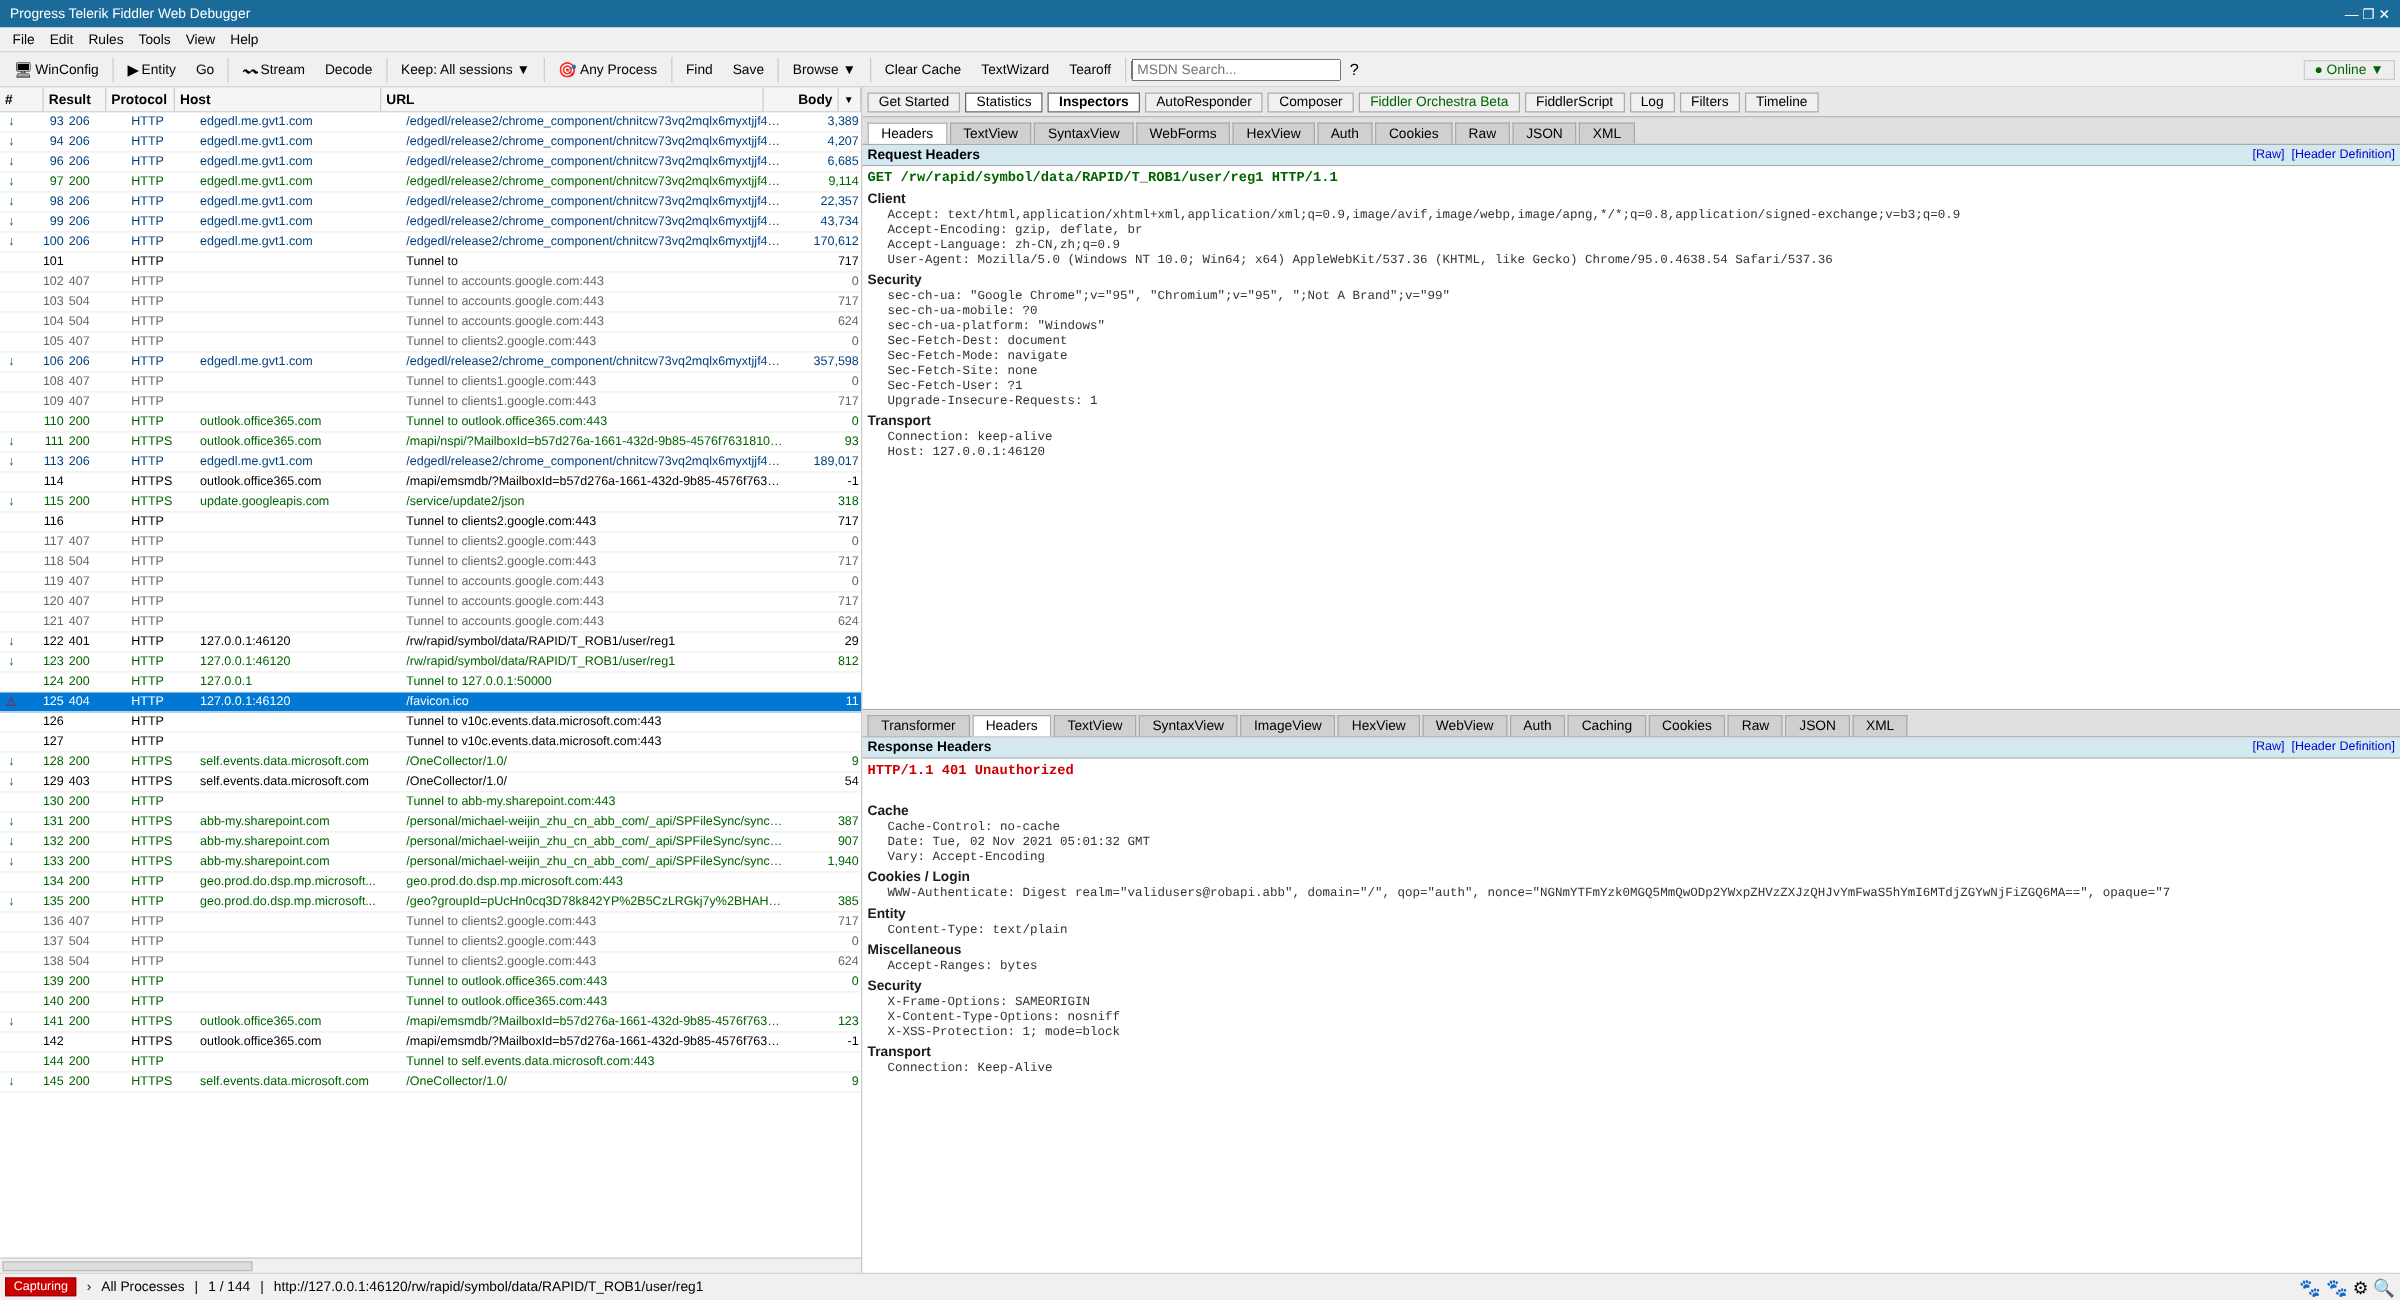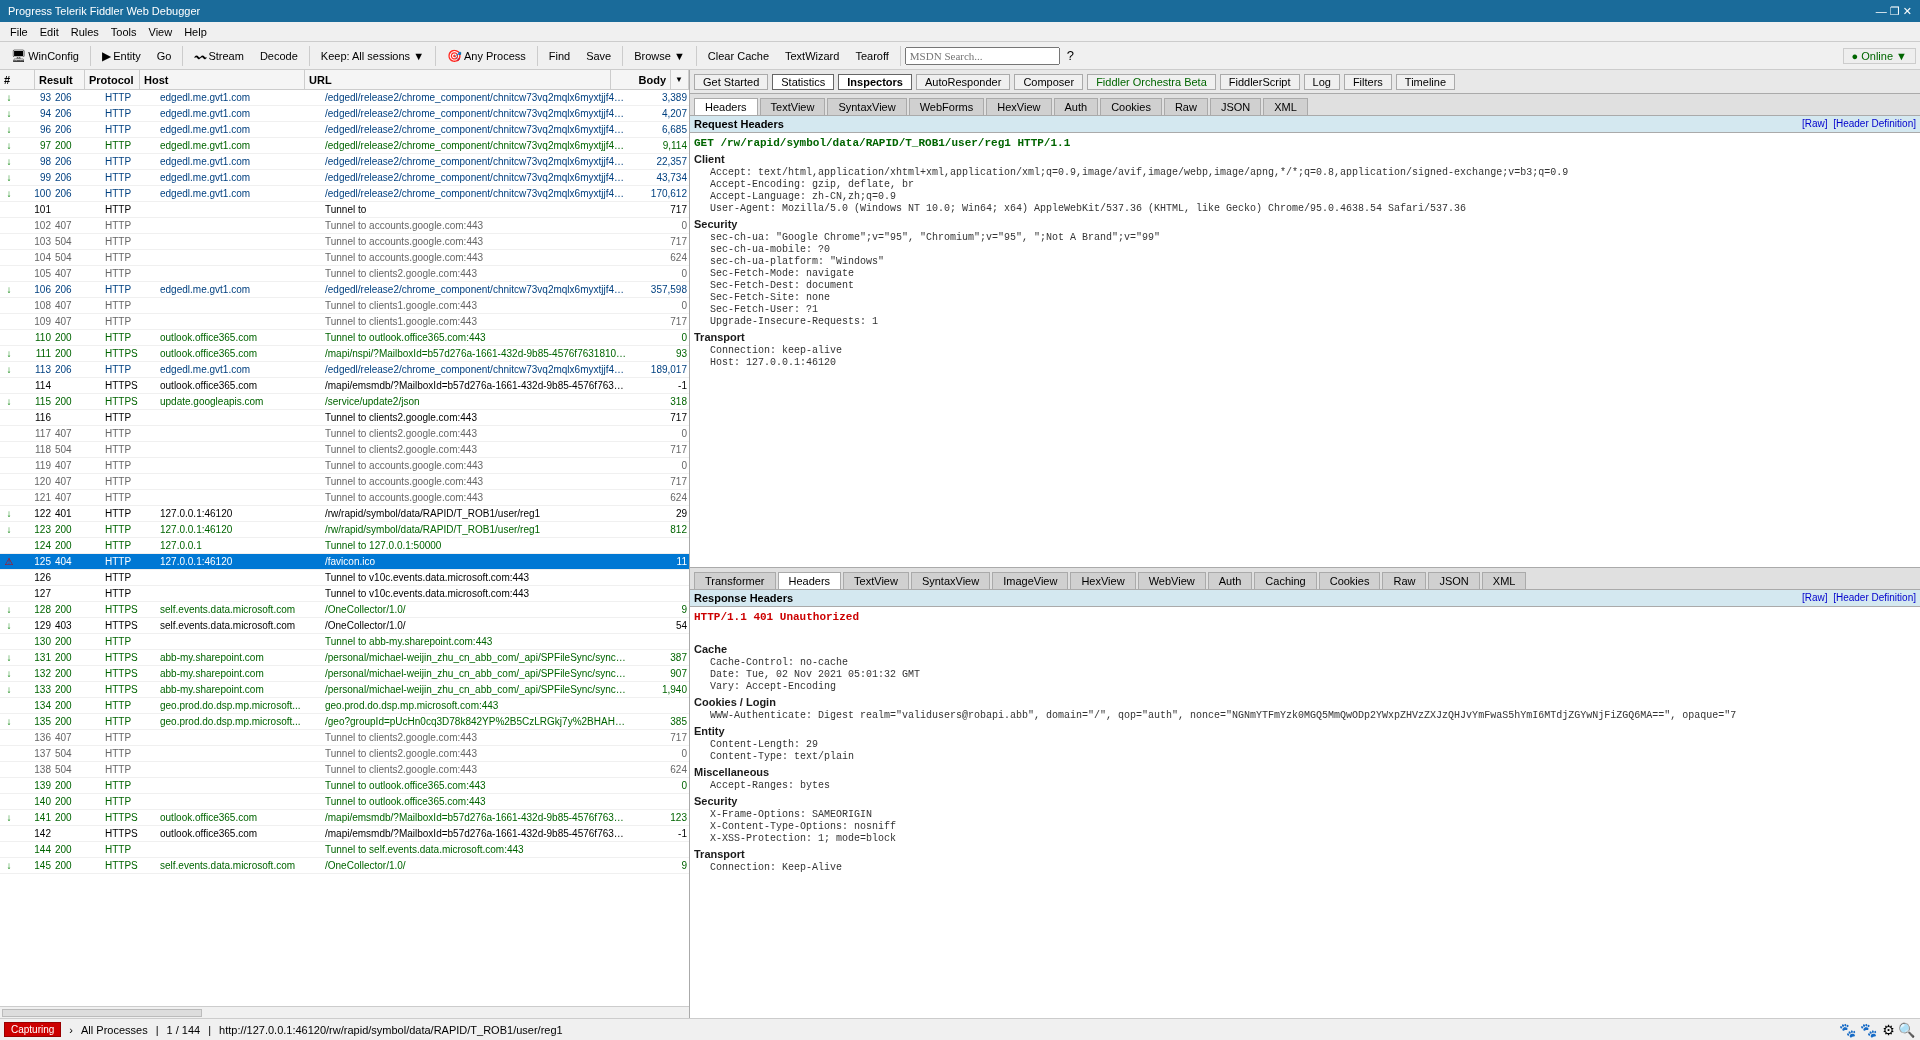--- a/index.html
+++ b/index.html
@@ -161,21 +161,21 @@
   <button class="toolbar-btn">
       <span>Clear Cache</span>
     </button>
   <button class="toolbar-btn">
       <span>TextWizard</span>
     </button>
   <button class="toolbar-btn">
       <span>Tearoff</span>
     </button>
   <div class="toolbar-sep"></div>
-  <input type="text" style="width: 155px; height: 18px; font-size: 11px; padding: 1px 3px; font-family: Liberation Serif, serif;" placeholder="MSDN Search...">
+  <input type="text" style="width: 168px; height: 18px; font-size: 11px; padding: 1px 3px;" placeholder="MSDN Search...">
   <button class="toolbar-btn" style="font-size:13px; padding:1px 4px;">?</button>
   <div style="flex:1"></div>
   <span style="background:#eee; border:1px solid #ccc; padding:1px 8px; font-size:11px; color:#006600;">● Online ▼</span>
 </div>
 
 <div id="main">
 
   <div id="left-panel">
 
     <div id="session-header">
@@ -693,22 +693,22 @@
           <div class="req-line">GET /rw/rapid/symbol/data/RAPID/T_ROB1/user/reg1 HTTP/1.1</div>
           <div class="section-label">Client</div>
           <div class="header-line">Accept: text/html,application/xhtml+xml,application/xml;q=0.9,image/avif,image/webp,image/apng,*/*;q=0.8,application/signed-exchange;v=b3;q=0.9</div>
           <div class="header-line">Accept-Encoding: gzip, deflate, br</div>
           <div class="header-line">Accept-Language: zh-CN,zh;q=0.9</div>
           <div class="header-line">User-Agent: Mozilla/5.0 (Windows NT 10.0; Win64; x64) AppleWebKit/537.36 (KHTML, like Gecko) Chrome/95.0.4638.54 Safari/537.36</div>
           <div class="section-label">Security</div>
           <div class="header-line">sec-ch-ua: "Google Chrome";v="95", "Chromium";v="95", ";Not A Brand";v="99"</div>
           <div class="header-line">sec-ch-ua-mobile: ?0</div>
           <div class="header-line">sec-ch-ua-platform: "Windows"</div>
+          <div class="header-line">Sec-Fetch-Dest: document</div>
           <div class="header-line">Sec-Fetch-Mode: navigate</div>
-          <div class="header-line">Sec-Fetch-Dest: document</div>
           <div class="header-line">Sec-Fetch-Site: none</div>
           <div class="header-line">Sec-Fetch-User: ?1</div>
           <div class="header-line">Upgrade-Insecure-Requests: 1</div>
           <div class="section-label">Transport</div>
           <div class="header-line">Connection: keep-alive</div>
           <div class="header-line">Host: 127.0.0.1:46120</div>
         </div>
     </div>
 
     <div id="response-panel">
@@ -739,21 +739,20 @@
 
       <div class="panel-content" id="response-content">
           <div class="resp-status">HTTP/1.1 401 Unauthorized</div>
           <div class="section-label">Cache</div>
           <div class="header-line">Cache-Control: no-cache</div>
           <div class="header-line">Date: Tue, 02 Nov 2021 05:01:32 GMT</div>
           <div class="header-line">Vary: Accept-Encoding</div>
           <div class="section-label">Cookies / Login</div>
           <div class="www-auth-line" style="padding-left: 16px;">WWW-Authenticate: Digest realm="validusers@robapi.abb", domain="/", qop="auth", nonce="NGNmYTFmYzk0MGQ5MmQwODp2YWxpZHVzZXJzQHJvYmFwaS5hYmI6MTdjZGYwNjFiZGQ6MA==", opaque="7</div>
           <div class="section-label">Entity</div>
-          <div class="header-line">Content-Length: 29</div>
           <div class="header-line">Content-Type: text/plain</div>
           <div class="section-label">Miscellaneous</div>
           <div class="header-line">Accept-Ranges: bytes</div>
           <div class="section-label">Security</div>
           <div class="header-line">X-Frame-Options: SAMEORIGIN</div>
           <div class="header-line">X-Content-Type-Options: nosniff</div>
           <div class="header-line">X-XSS-Protection: 1; mode=block</div>
           <div class="section-label">Transport</div>
           <div class="header-line">Connection: Keep-Alive</div>
         </div>

